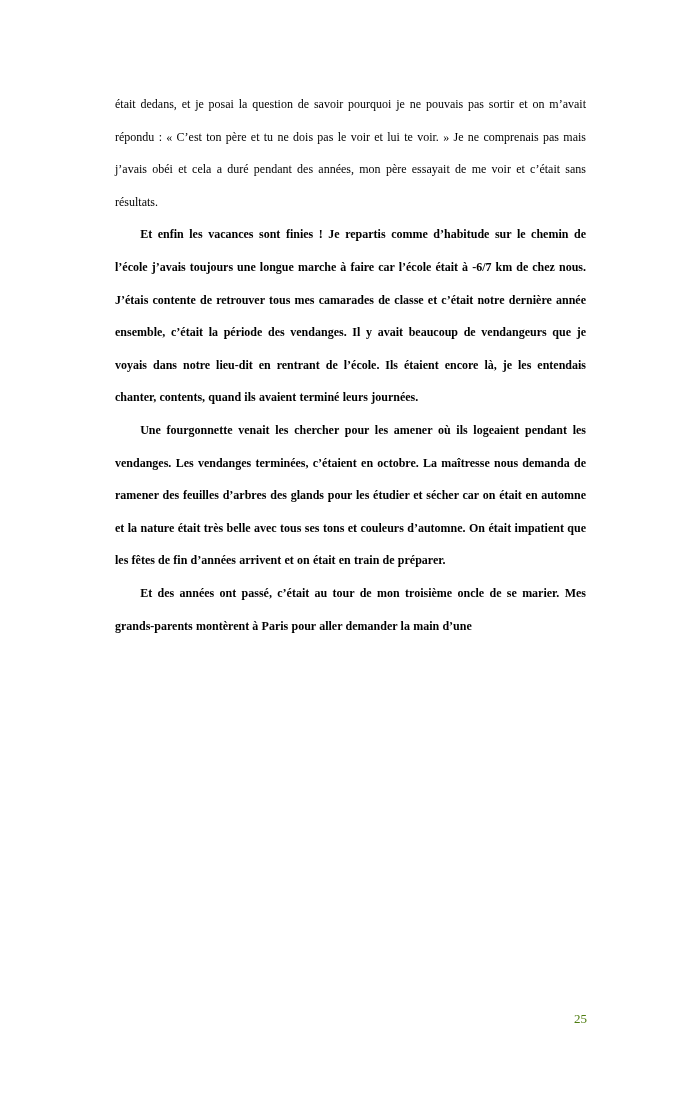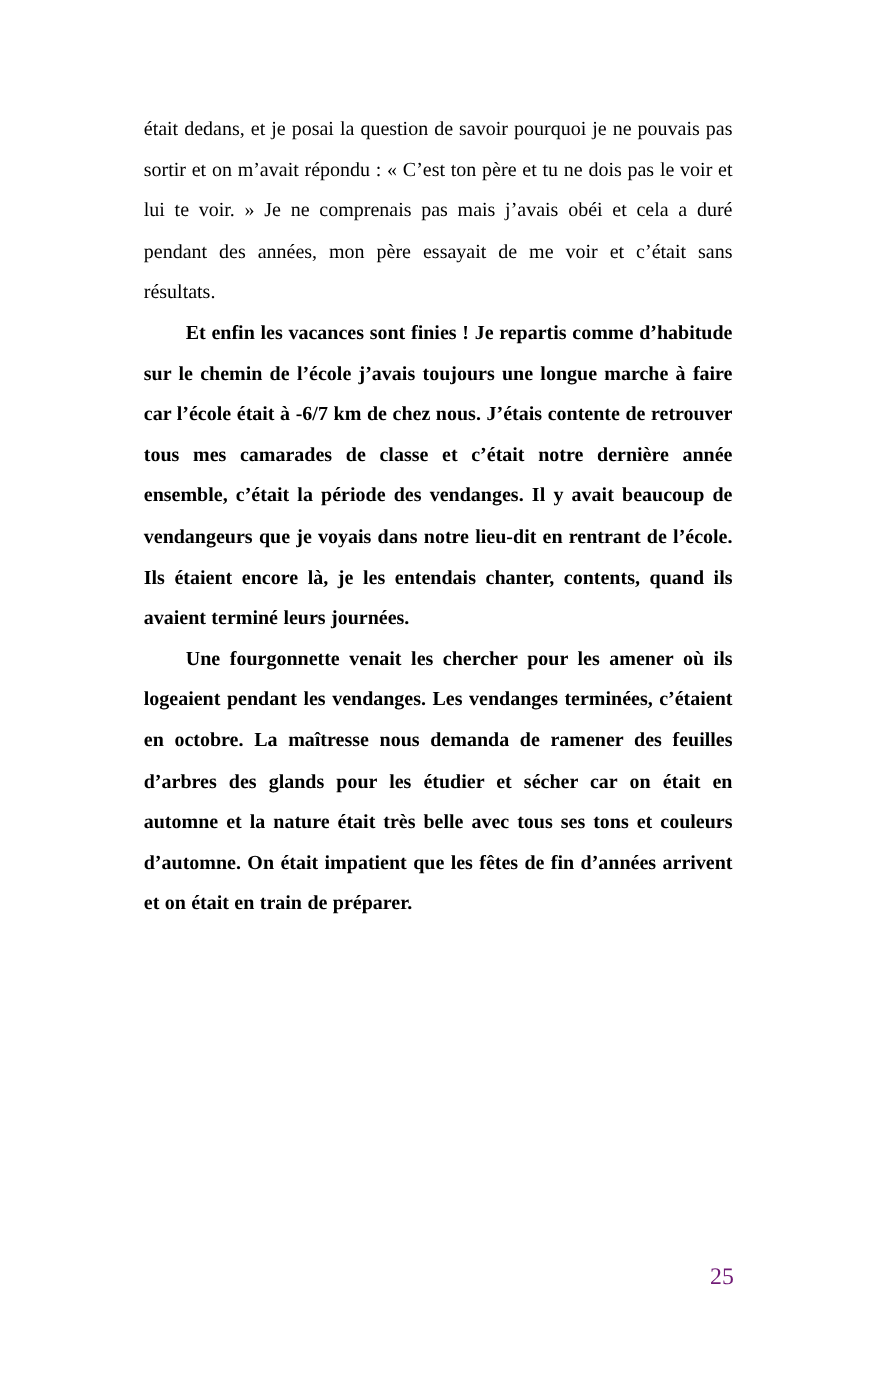--- a/index.html
+++ b/index.html
@@ -18,42 +18,43 @@
     overflow: hidden;
   }
   .text-block {
     position: absolute;
     top: 88px;
     left: 115px;
     width: 471px;
   }
   .text-block p {
     margin: 0;
-    font-size: 16px;
+    font-size: 12px;
     line-height: 32.6px;
     text-align: justify;
     text-justify: inter-word;
     word-spacing: 0.02em;
   }
   .text-block p.indent {
     text-indent: 2.1em;
     font-weight: bold;
   }
   .page-number {
     position: absolute;
     top: 1012px;
     right: 113px;
-    font-size: 19px;
+    font-size: 13px;
     line-height: 1;
-    color: #701a75;
+    color: #4d7c0f;
   }
 </style>
 </head>
 <body>
 
 <div class="page">
   <div class="text-block">
     <p>était dedans, et je posai la question de savoir pourquoi je ne pouvais pas sortir et on m’avait répondu : « C’est ton père et tu ne dois pas le voir et lui te voir. » Je ne comprenais pas mais j’avais obéi et cela a duré pendant des années, mon père essayait de me voir et c’était sans résultats.</p>
     <p class="indent">Et enfin les vacances sont finies ! Je repartis comme d’habitude sur le chemin de l’école j’avais toujours une longue marche à faire car l’école était à -6/7 km de chez nous. J’étais contente de retrouver tous mes camarades de classe et c’était notre dernière année ensemble, c’était la période des vendanges. Il y avait beaucoup de vendangeurs que je voyais dans notre lieu-dit en rentrant de l’école. Ils étaient encore là, je les entendais chanter, contents, quand ils avaient terminé leurs journées.</p>
     <p class="indent">Une fourgonnette venait les chercher pour les amener où ils logeaient pendant les vendanges. Les vendanges terminées, c’étaient en octobre. La maîtresse nous demanda de ramener des feuilles d’arbres des glands pour les étudier et sécher car on était en automne et la nature était très belle avec tous ses tons et couleurs d’automne. On était impatient que les fêtes de fin d’années arrivent et on était en train de préparer.</p>
+    <p class="indent">Et des années ont passé, c’était au tour de mon troisième oncle de se marier. Mes grands-parents montèrent à Paris pour aller demander la main d’une</p>
   </div>
   <div class="page-number">25</div>
 </div>
 
 </body></html>

